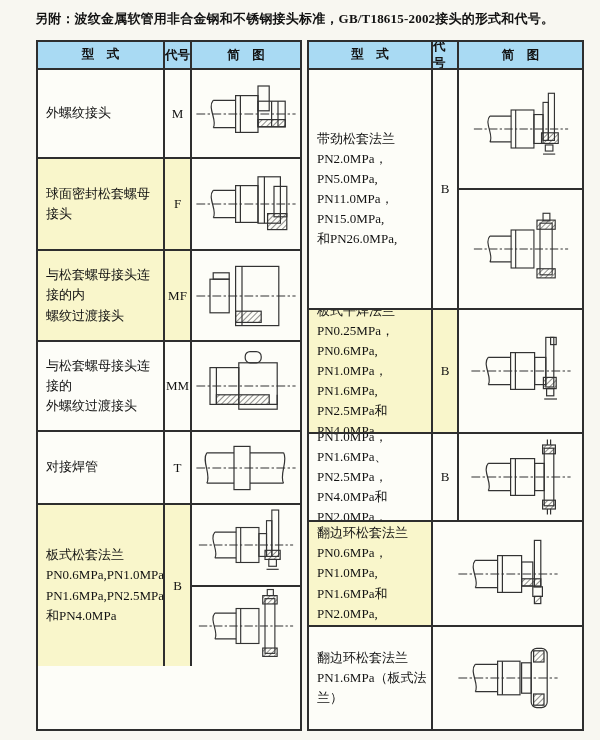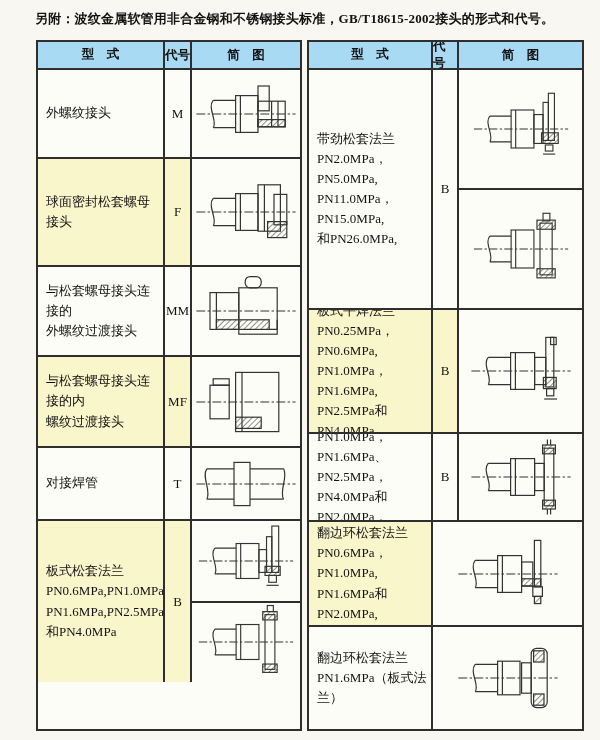--- a/index.html
+++ b/index.html
@@ -218,48 +218,48 @@
       <div class="row" style="height:89px">
         <div class="cell type">外螺纹接头</div>
         <div class="cell code">M</div>
         <div class="cell diag single">
           <svg class="dwg" viewBox="0 0 130 100">
               <use href="#sym-m"></use>
             </svg>
         </div>
       </div>
 
-      <div class="row hl" style="height:108px">
+      <div class="row hl" style="height:92px">
         <div class="cell type">球面密封松套螺母接头</div>
         <div class="cell code">F</div>
         <div class="cell diag single">
           <svg class="dwg" viewBox="0 0 130 100">
               <use href="#sym-f"></use>
+            </svg>
+        </div>
+      </div>
+
+      <div class="row hl" style="height:91px">
+        <div class="cell type">与松套螺母接头连接的内
+螺纹过渡接头</div>
+        <div class="cell code">MF</div>
+        <div class="cell diag single">
+          <svg class="dwg" viewBox="0 0 130 100">
+              <use href="#sym-mf"></use>
             </svg>
         </div>
       </div>
 
       <div class="row" style="height:90px">
         <div class="cell type">与松套螺母接头连接的
 外螺纹过渡接头</div>
         <div class="cell code">MM</div>
         <div class="cell diag single">
           <svg class="dwg" viewBox="0 0 130 100">
               <use href="#sym-mm"></use>
-            </svg>
-        </div>
-      </div>
-
-      <div class="row hl" style="height:91px">
-        <div class="cell type">与松套螺母接头连接的内
-螺纹过渡接头</div>
-        <div class="cell code">MF</div>
-        <div class="cell diag single">
-          <svg class="dwg" viewBox="0 0 130 100">
-              <use href="#sym-mf"></use>
             </svg>
         </div>
       </div>
 
       <div class="row" style="height:73px">
         <div class="cell type">对接焊管</div>
         <div class="cell code">T</div>
         <div class="cell diag single">
           <svg class="dwg" viewBox="0 0 130 100">
               <use href="#sym-t"></use>

